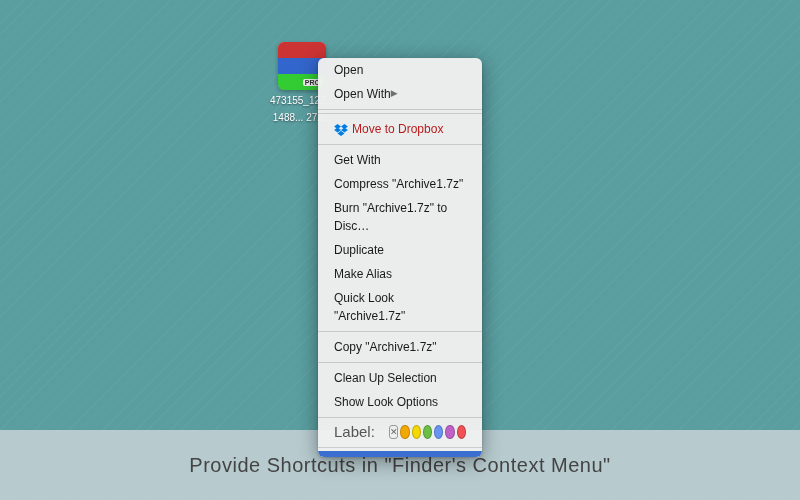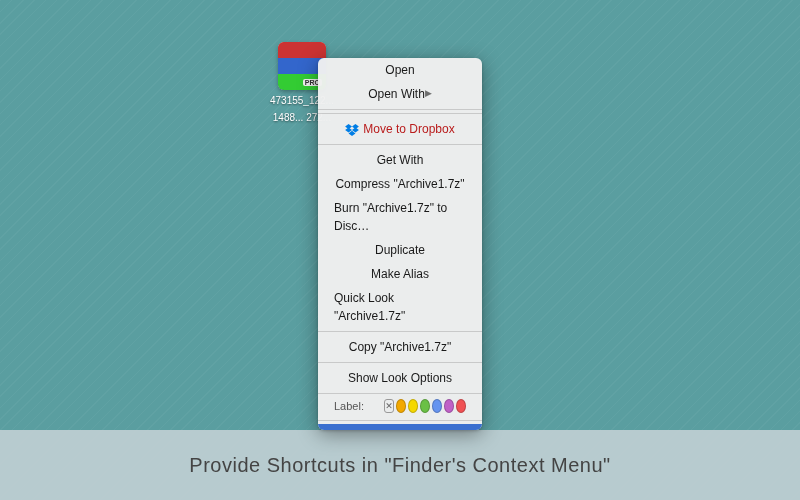--- a/index.html
+++ b/index.html
@@ -118,21 +118,21 @@
       font-size: 12px;
       z-index: 100;
     }
 
     .menu-item {
       padding: 3px 16px;
       cursor: pointer;
       color: #1a1a1a;
       display: flex;
       align-items: center;
-      justify-content: center;
+      justify-content: flex-start;
       line-height: 1.5;
     }
 
     .menu-item.highlighted {
       background: #3a6fcf;
       color: white;
     }
 
     .menu-separator {
       height: 1px;
@@ -160,23 +160,23 @@
 
     
     .label-section {
       padding: 2px 16px 4px;
       display: flex;
       align-items: center;
       gap: 2px;
     }
 
     .label-text {
-      font-size: 11px;
+      font-size: 15px;
       color: #555;
-      margin-right: 18px;
+      margin-right: 12px;
     }
 
     .label-dot {
       width: 14px;
       height: 14px;
       border-radius: 50%;
       display: inline-block;
       border: 1px solid rgba(0,0,0,0.2);
       cursor: pointer;
     }
@@ -282,20 +282,23 @@
 
     <div class="menu-separator"></div>
 
     <div class="menu-item">
       <span>Copy "Archive1.7z"</span>
     </div>
 
     <div class="menu-separator"></div>
 
     <div class="menu-item">
+      <span>Clean Up Selection</span>
+    </div>
+    <div class="menu-item">
       <span>Show Look Options</span>
     </div>
 
     <div class="menu-separator"></div>
 
     <div class="label-section">
       <span class="label-text">Label:</span>
       <div class="label-x">✕</div>
       <div class="label-dot" style="background:#f2a800;"></div>
       <div class="label-dot" style="background:#f5d800;"></div>

